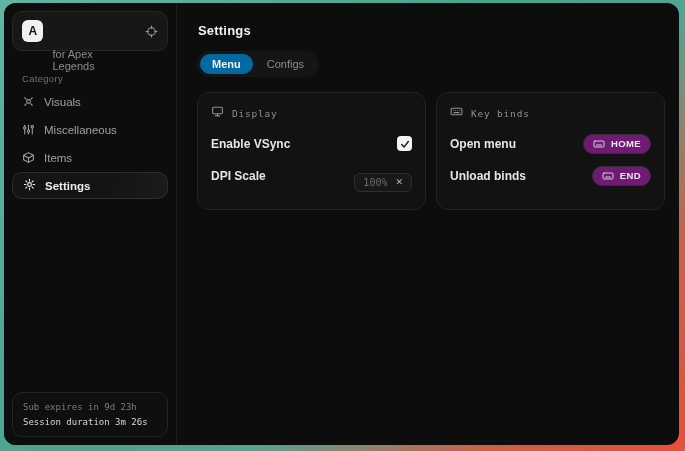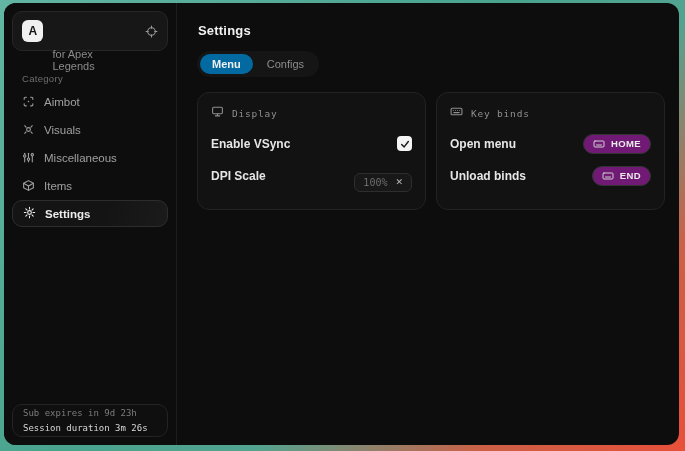--- a/index.html
+++ b/index.html
@@ -37,21 +37,21 @@
   }
   .nav-item svg { flex:0 0 auto; }
   .nav-item.active {
     margin:0 8px; padding:0 10px; height:27px; border:1px solid #2d2d2d;
     border-radius:10px; background:linear-gradient(105deg,#141414 60%,#1b1b1b 100%);
     color:#ededed; font-weight:600;
   }
   .session-card {
     position:absolute; left:8px; bottom:8px; width:156px;
     background:#0f0f0f; border:1px solid #242424; border-radius:10px;
-    padding:1px 10px; font-family:"DejaVu Sans Mono", monospace;
+    padding:7px 10px; font-family:"DejaVu Sans Mono", monospace;
   }
   .session-line1 { font-size:9px; color:#7c7c7c; line-height:1.6; white-space:nowrap; }
   .session-line2 { font-size:9px; color:#d8d8d8; line-height:1.6; white-space:nowrap; }
   
   .main { position:absolute; left:174px; top:0; right:0; bottom:0; padding:16px 14px; }
   .page-title { margin:4px 0 0 6px; font-size:13px; font-weight:700; color:#f1f1f1; letter-spacing:.2px; }
   .tabs {
     margin:13px 0 0 5px; display:inline-flex; align-items:center;
     background:#151515; border-radius:15px; padding:3px; gap:2px;
   }
@@ -107,32 +107,20 @@
           <line x1="2" y1="12" x2="6" y2="12"></line>
             <line x1="18" y1="12" x2="22" y2="12"></line>
         </svg>
       </span>
     </div>
 
     <div class="cat-label">Category</div>
 
     <nav class="nav">
 
-      <div class="nav-item">
-        <span>
-          <svg width="13" height="13" viewBox="0 0 24 24" fill="none" stroke="currentColor" stroke-width="2" stroke-linecap="round">
-            <path d="M4 8V6a2 2 0 0 1 2-2h2"></path>
-              <path d="M16 4h2a2 2 0 0 1 2 2v2"></path>
-            <path d="M20 16v2a2 2 0 0 1-2 2h-2"></path>
-              <path d="M8 20H6a2 2 0 0 1-2-2v-2"></path>
-            <circle cx="12" cy="12" r="1.4" fill="currentColor" stroke="none"></circle>
-          </svg>
-        </span>
-        <span>Aimbot</span>
-      </div>
 
       <div class="nav-item">
         <span>
           <svg width="13" height="13" viewBox="0 0 24 24" fill="none" stroke="currentColor" stroke-width="2" stroke-linecap="round">
             <circle cx="12" cy="12" r="3.5"></circle>
             <path d="M5 5l2.5 2.5"></path>
               <path d="M19 5l-2.5 2.5"></path>
             <path d="M5 19l2.5-2.5"></path>
               <path d="M19 19l-2.5-2.5"></path>
           </svg>

